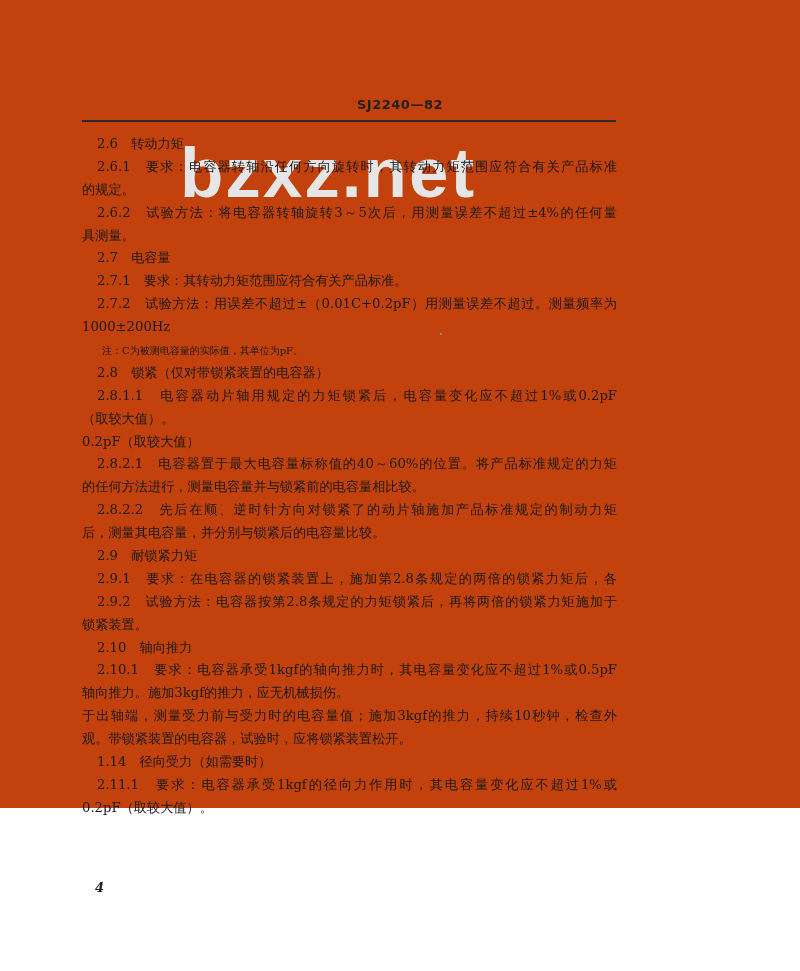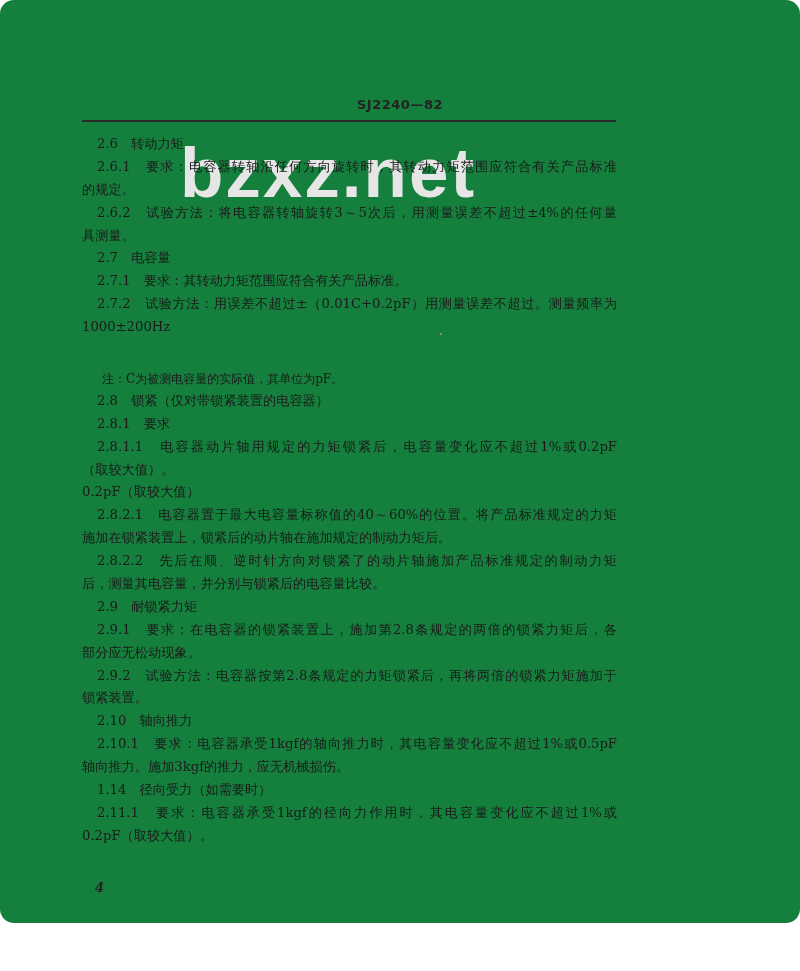--- a/index.html
+++ b/index.html
@@ -11,23 +11,22 @@
       width: 800px;
       height: 971px;
       position: relative;
       overflow: hidden;
       font-family: "DejaVu Serif", "Liberation Serif", serif;
       color: #1a1a1a;
     }
     .page {
       position: absolute;
       left: 0; top: 0;
-      width: 800px; height: 923px;
-      background: #15803d;
-      border-radius: 14px;
+      width: 800px; height: 808px;
+      background: #c2410c;
     }
     .header-code {
       position: absolute;
       left: 0; width: 800px;
       top: 97px;
       text-align: center;
       font-family: "DejaVu Sans", "Liberation Sans", sans-serif;
       font-size: 13px;
       font-weight: bold;
       letter-spacing: 0.5px;
@@ -62,25 +61,24 @@
       font-size: 13.2px;
       line-height: 22.9px;
     }
     .line {
       white-space: nowrap;
       height: 22.9px;
       overflow: visible;
     }
     .indent { padding-left: 15px; }
     .note {
-      font-size: 12px;
+      font-size: 10px;
       padding-left: 20px;
       height: 22.9px;
       line-height: 24px;
-      margin-top: 28px;
     }
     .justify {
       text-align: justify;
       text-align-last: justify;
       white-space: normal;
     }
     .page-number {
       position: absolute;
       left: 95px;
       top: 880px;
@@ -112,35 +110,35 @@
     <div class="line indent justify">2.6.1　要求：电容器转轴沿任何方向旋转时，其转动力矩范围应符合有关产品标准</div>
     <div class="line">的规定。</div>
     <div class="line indent justify">2.6.2　试验方法：将电容器转轴旋转3～5次后，用测量误差不超过±4%的任何量</div>
     <div class="line">具测量。</div>
     <div class="line indent">2.7　电容量</div>
     <div class="line indent">2.7.1　要求：其转动力矩范围应符合有关产品标准。</div>
     <div class="line indent justify">2.7.2　试验方法：用误差不超过±（0.01C+0.2pF）用测量误差不超过。测量频率为</div>
     <div class="line">1000±200Hz</div>
     <div class="line note">注：C为被测电容量的实际值，其单位为pF。</div>
     <div class="line indent">2.8　锁紧（仅对带锁紧装置的电容器）</div>
-    <div class="line indent">2.8.1　要求</div>
     <div class="line indent justify">2.8.1.1　电容器动片轴用规定的力矩锁紧后，电容量变化应不超过1%或0.2pF</div>
     <div class="line">（取较大值）。</div>
     <div class="line">0.2pF（取较大值）</div>
     <div class="line indent justify">2.8.2.1　电容器置于最大电容量标称值的40～60%的位置。将产品标准规定的力矩</div>
-    <div class="line">施加在锁紧装置上，锁紧后的动片轴在施加规定的制动力矩后。</div>
+    <div class="line">的任何方法进行，测量电容量并与锁紧前的电容量相比较。</div>
     <div class="line indent justify">2.8.2.2　先后在顺、逆时针方向对锁紧了的动片轴施加产品标准规定的制动力矩</div>
     <div class="line">后，测量其电容量，并分别与锁紧后的电容量比较。</div>
     <div class="line indent">2.9　耐锁紧力矩</div>
     <div class="line indent justify">2.9.1　要求：在电容器的锁紧装置上，施加第2.8条规定的两倍的锁紧力矩后，各</div>
-    <div class="line">部分应无松动现象。</div>
     <div class="line indent justify">2.9.2　试验方法：电容器按第2.8条规定的力矩锁紧后，再将两倍的锁紧力矩施加于</div>
     <div class="line">锁紧装置。</div>
     <div class="line indent">2.10　轴向推力</div>
     <div class="line indent justify">2.10.1　要求：电容器承受1kgf的轴向推力时，其电容量变化应不超过1%或0.5pF</div>
     <div class="line">轴向推力。施加3kgf的推力，应无机械损伤。</div>
+    <div class="line justify">于出轴端，测量受力前与受力时的电容量值；施加3kgf的推力，持续10秒钟，检查外</div>
+    <div class="line">观。带锁紧装置的电容器，试验时，应将锁紧装置松开。</div>
     <div class="line indent">1.14　径向受力（如需要时）</div>
     <div class="line indent justify">2.11.1　要求：电容器承受1kgf的径向力作用时，其电容量变化应不超过1%或</div>
     <div class="line">0.2pF（取较大值）。</div>
   </div>
 
   <div class="page-number">4</div>
 </div>
 
 </body></html>

